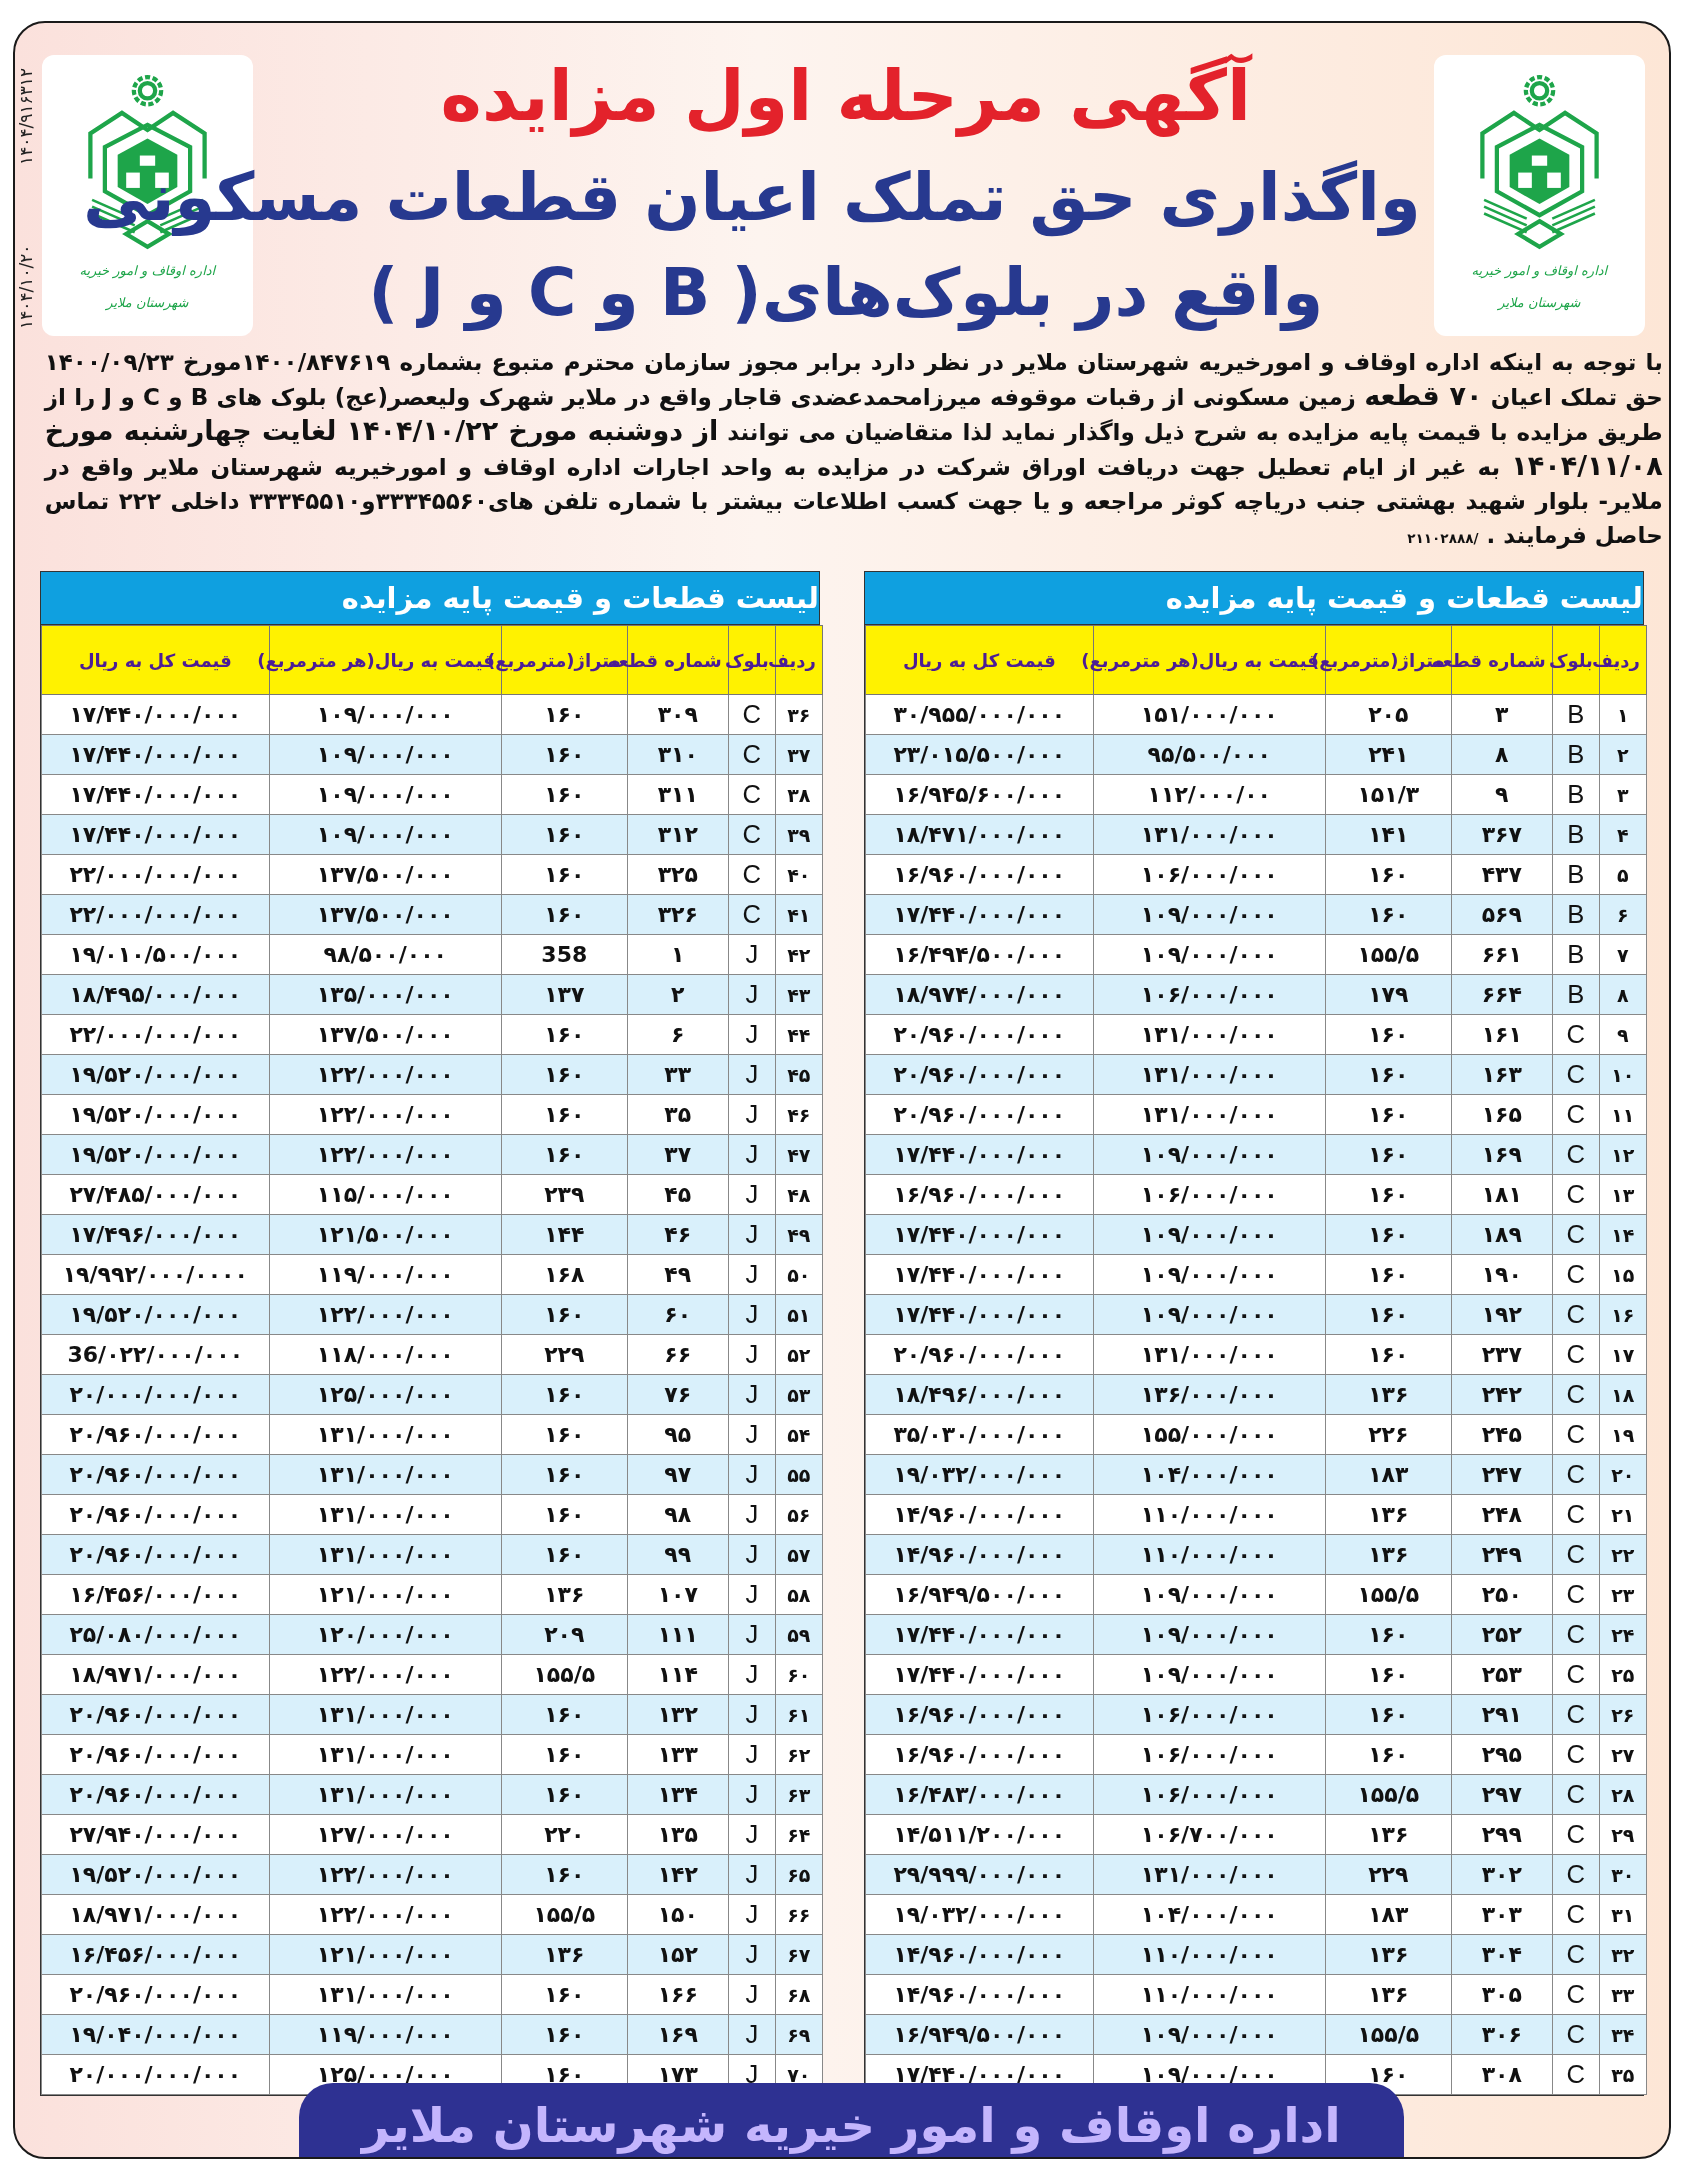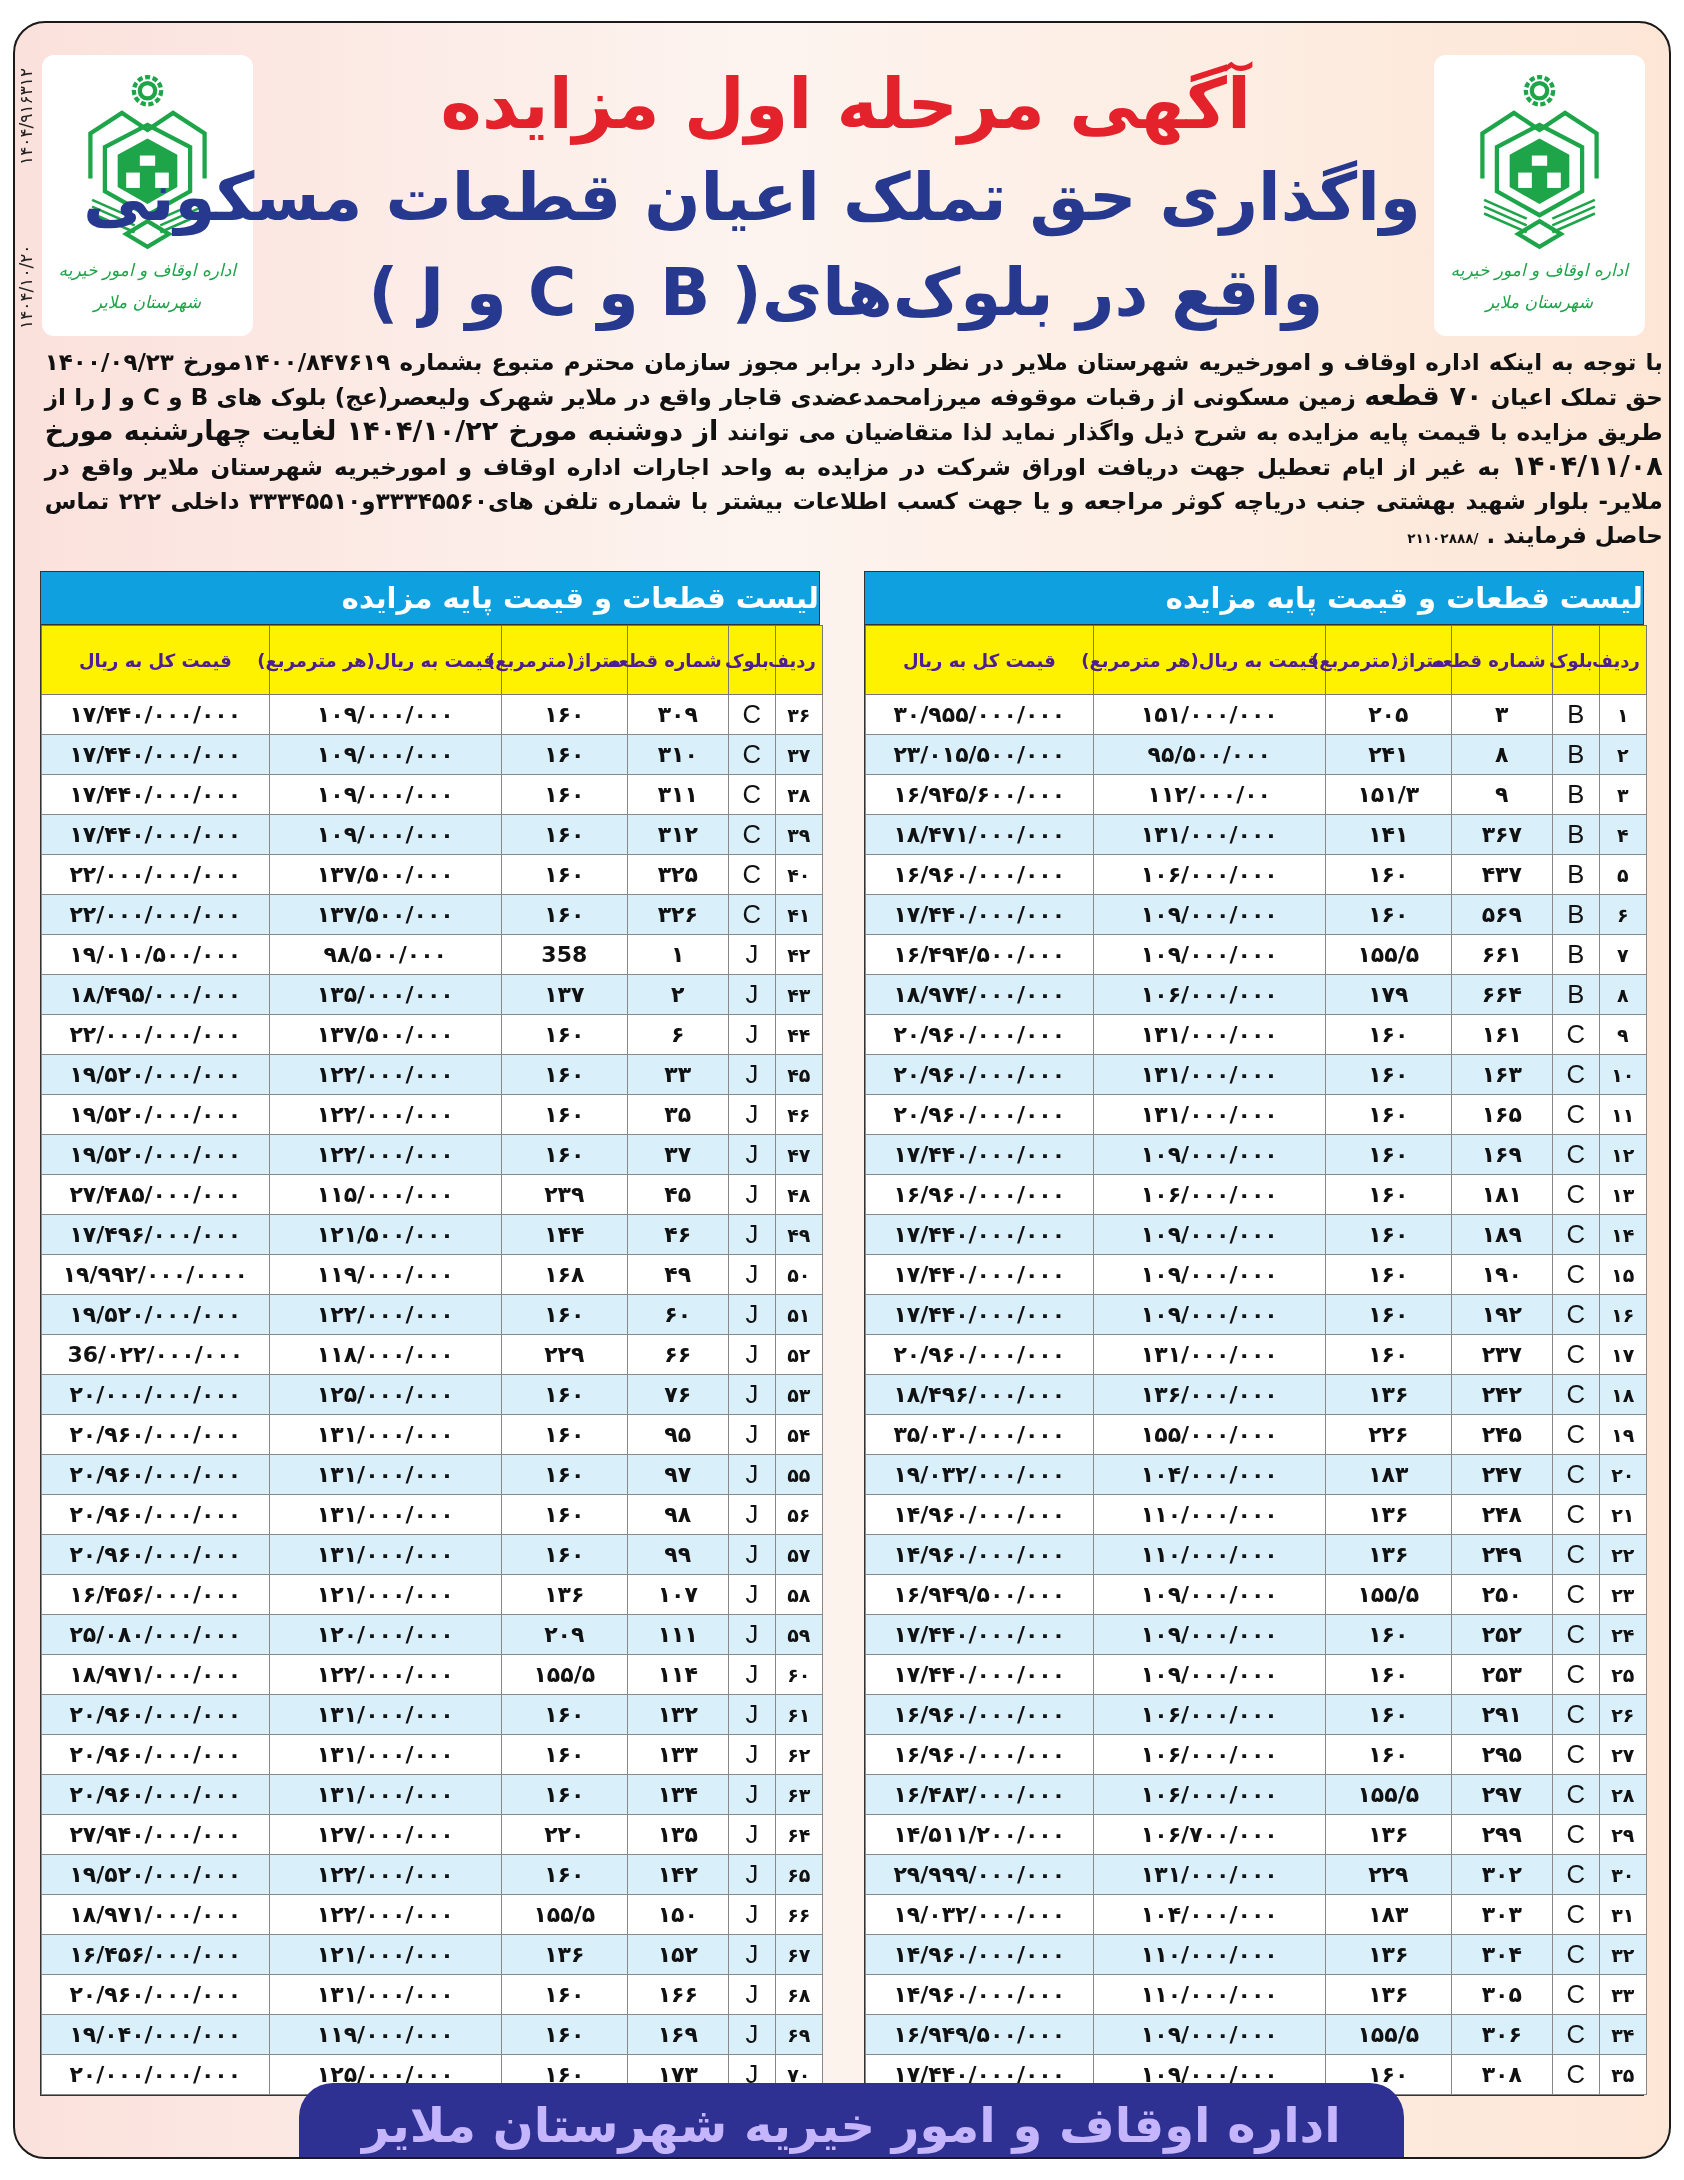--- a/index.html
+++ b/index.html
@@ -25,29 +25,29 @@
   .logo {
     position: absolute; top: 32px; width: 211px; height: 281px;
     background: #ffffff; border-radius: 12px;
     display: flex; flex-direction: column; align-items: center; justify-content: flex-start;
     padding-top: 17px;
   }
   .logo.left { left: 27px; }
   .logo.right { left: 1419px; }
   .logo svg { width: 145px; height: 179px; }
   .logo .logo-caption {
-    color: #1ea54a; font-family: "DejaVu Serif", serif; font-size: 17px; line-height: 25.6px;
+    color: #1ea54a; font-family: "DejaVu Serif", serif; font-size: 13px; line-height: 25.6px;
     text-align: center; direction: rtl; margin-top: 6.8px; font-style: italic;
   }
 
   .headline {
     position: absolute; left: 256px; width: 1150px; text-align: center; direction: rtl;
     font-family: "DejaVu Sans", sans-serif; font-weight: bold; white-space: nowrap;
   }
-  .headline.l1 { top: 34px; font-size: 70px; color: #e3222b; line-height: 94px; letter-spacing: -1.7px; }
+  .headline.l1 { top: 26px; font-size: 70px; color: #e3222b; line-height: 94px; letter-spacing: -1.7px; }
   .headline.l2 { top: 128px; font-size: 66px; color: #27398f; line-height: 94px; letter-spacing: -2.6px; }
   .headline.l3 { top: 223px; font-size: 66px; color: #27398f; line-height: 94px; letter-spacing: -1.7px; }
 
   .intro {
     position: absolute; left: 30px; top: 322px; width: 1618px; direction: rtl;
     font-size: 23px; line-height: 34px; color: #111; text-align: justify;
     font-family: "DejaVu Sans", sans-serif; font-weight: bold;
   }
   .intro .big { font-size: 27px; font-weight: bold; }
   .intro .small { font-size: 13.6px; }

